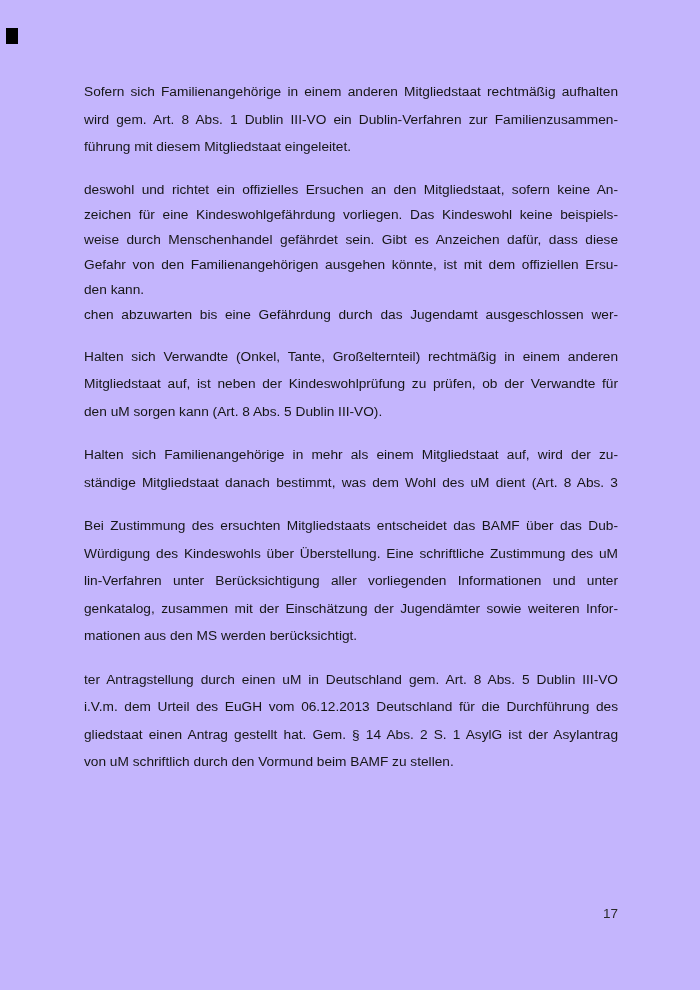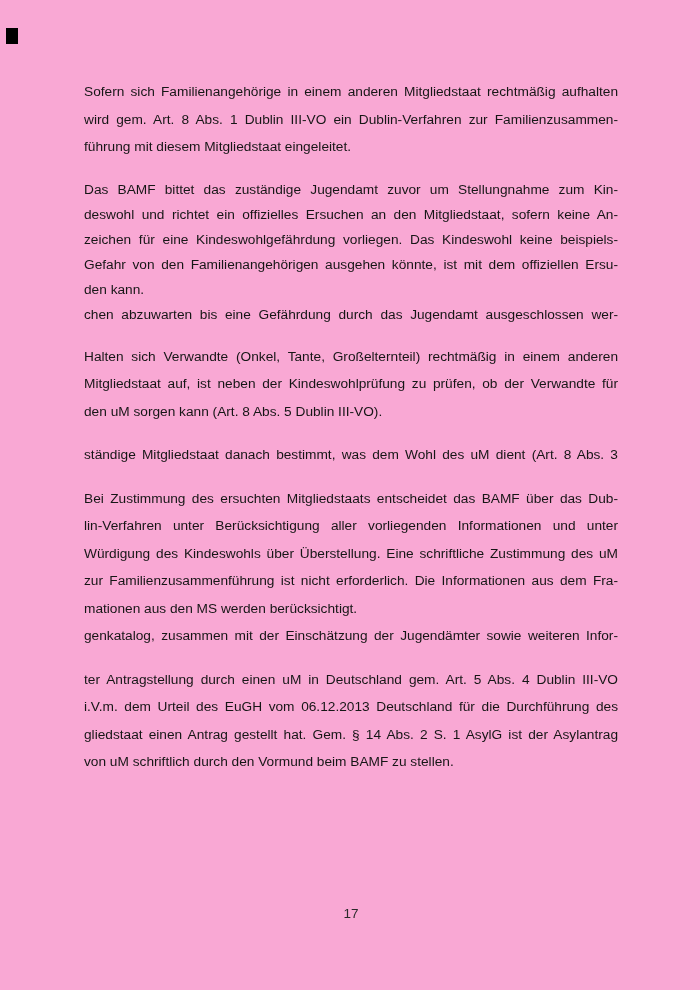--- a/index.html
+++ b/index.html
@@ -4,21 +4,21 @@
 <style>
   html, body {
     margin: 0;
     padding: 0;
     background: #ffffff;
   }
   .page {
     position: relative;
     width: 700px;
     height: 990px;
-    background: #f9a8d4;
+    background: #c4b5fd;
     font-family: "Liberation Sans", "DejaVu Sans", sans-serif;
     color: #161616;
     overflow: hidden;
   }
   .corner-mark {
     position: absolute;
     left: 6px;
     top: 28px;
     width: 12px;
     height: 16px;
@@ -47,61 +47,61 @@
     text-align-last: left;
   }
   .bold {
     font-weight: normal;
   }
   .footer {
     position: absolute;
     left: 84px;
     top: 906px;
     width: 534px;
-    text-align: center;
+    text-align: right;
     font-size: 13.5px;
     color: #2a2a2a;
   }
 </style>
 </head>
 <body>
 
 <div class="page">
   <div class="corner-mark"></div>
   <div class="doc-body">
       <div class="para">
         <div class="line"><span>Sofern sich Familienangehörige in einem anderen Mitgliedstaat rechtmäßig aufhalten</span></div>
         <div class="line"><span>wird gem. Art. 8 Abs. 1 Dublin III-VO ein </span><span class="bold">Dublin-Verfahren zur Familienzusammen-</span></div>
         <div class="line last"><span class="bold">führung</span><span> mit diesem Mitgliedstaat eingeleitet.</span></div>
       </div>
       <div class="para tight">
-        <div class="line"><span>Das BAMF bittet das zuständige Jugendamt zuvor um </span><span class="bold">Stellungnahme zum Kin-</span></div>
         <div class="line"><span class="bold">deswohl</span><span> und richtet ein offizielles Ersuchen an den Mitgliedstaat, sofern keine An-</span></div>
         <div class="line"><span>zeichen für eine Kindeswohlgefährdung vorliegen. Das Kindeswohl keine beispiels-</span></div>
+        <div class="line"><span>weise durch Menschenhandel gefährdet sein. Gibt es Anzeichen dafür, dass diese</span></div>
         <div class="line"><span>Gefahr von den Familienangehörigen ausgehen könnte, ist mit dem offiziellen Ersu-</span></div>
         <div class="line last"><span>den kann.</span></div>
         <div class="line"><span>chen abzuwarten bis eine Gefährdung durch das Jugendamt ausgeschlossen wer-</span></div>
       </div>
       <div class="para">
         <div class="line"><span>Halten sich </span><span class="bold">Verwandte</span><span> (Onkel, Tante, Großelternteil) rechtmäßig in einem anderen</span></div>
         <div class="line"><span>Mitgliedstaat auf, ist neben der Kindeswohlprüfung zu prüfen, ob der Verwandte für</span></div>
         <div class="line last"><span>den uM sorgen kann (Art. 8 Abs. 5 Dublin III-VO).</span></div>
       </div>
       <div class="para">
+        <div class="line"><span>Halten sich </span><span class="bold">Familienangehörige in mehr als einem Mitgliedstaat</span><span> auf, wird der zu-</span></div>
         <div class="line"><span>ständige Mitgliedstaat danach bestimmt, was dem Wohl des uM dient (Art. 8 Abs. 3</span></div>
       </div>
       <div class="para">
         <div class="line"><span>Bei Zustimmung des ersuchten Mitgliedstaats entscheidet das BAMF über das Dub-</span></div>
+        <div class="line"><span>Würdigung des Kindeswohls über Überstellung. Eine schriftliche Zustimmung des uM</span></div>
         <div class="line"><span>lin-Verfahren unter Berücksichtigung aller vorliegenden Informationen und unter</span></div>
-        <div class="line"><span>Würdigung des Kindeswohls über Überstellung. Eine schriftliche Zustimmung des uM</span></div>
-        <div class="line"><span>zur Familienzusammenführung ist nicht erforderlich. Die Informationen aus dem Fra-</span></div>
+        <div class="line"><span>genkatalog, zusammen mit der Einschätzung der Jugendämter sowie weiteren Infor-</span></div>
         <div class="line last"><span>mationen aus den MS werden berücksichtigt.</span></div>
-        <div class="line"><span>genkatalog, zusammen mit der Einschätzung der Jugendämter sowie weiteren Infor-</span></div>
       </div>
       <div class="para">
-        <div class="line"><span>ter Antragstellung durch einen uM in Deutschland gem. Art. 5 Abs. 4 Dublin III-VO</span></div>
+        <div class="line"><span>ter Antragstellung durch einen uM in Deutschland gem. Art. 8 Abs. 5 Dublin III-VO</span></div>
         <div class="line"><span>i.V.m. dem Urteil des EuGH vom 06.12.2013 Deutschland für die Durchführung des</span></div>
         <div class="line"><span>gliedstaat einen Antrag gestellt hat. Gem. § 14 Abs. 2 S. 1 AsylG ist der Asylantrag</span></div>
         <div class="line last"><span>von uM schriftlich durch den Vormund beim BAMF zu stellen.</span></div>
       </div>
     </div>
   <div class="footer">17</div>
 </div>
 
 </body></html>

